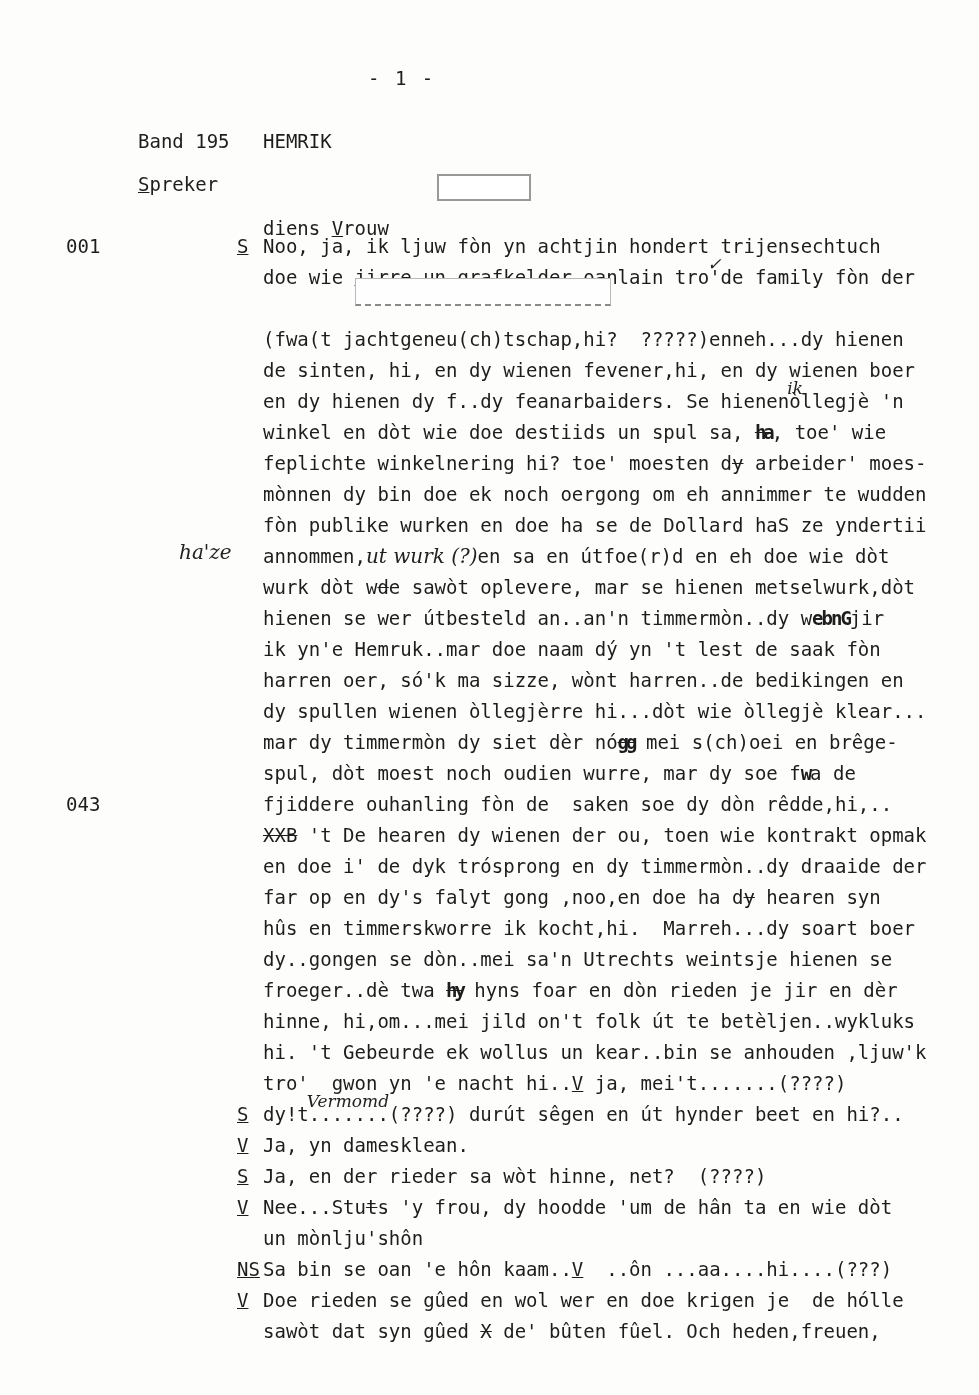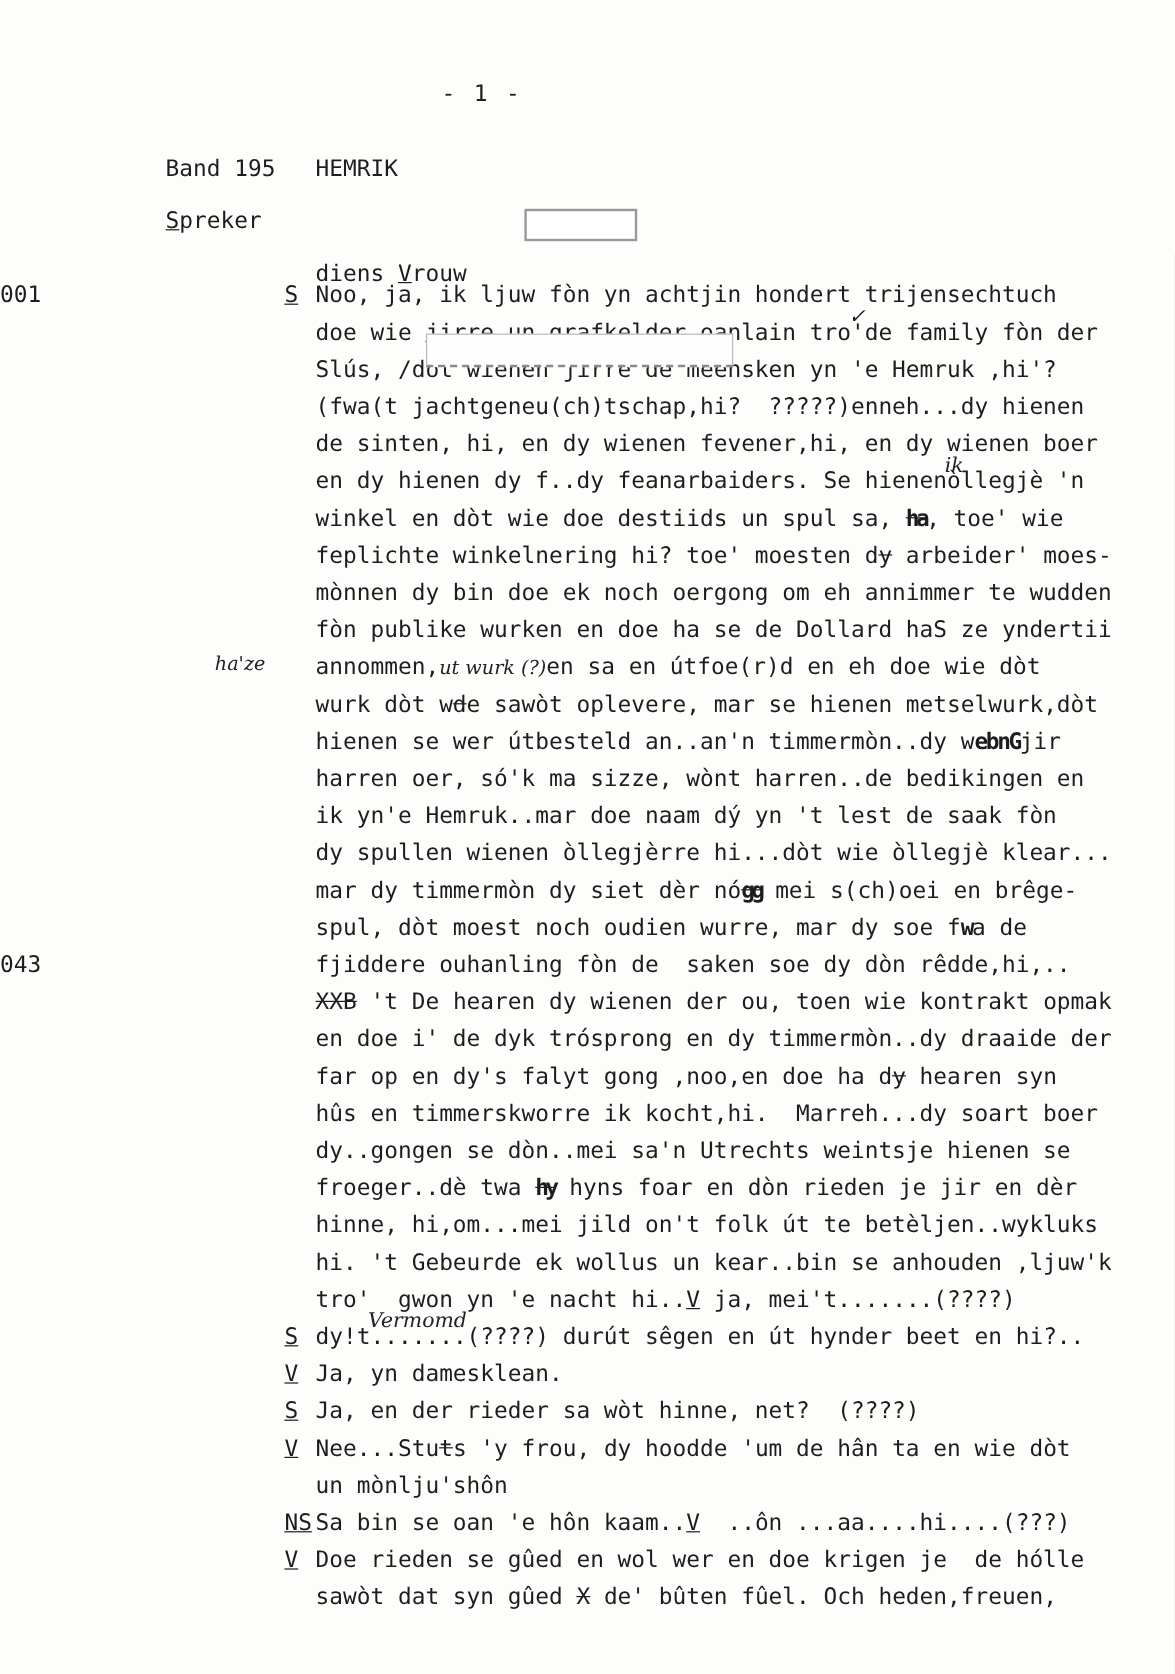--- a/index.html
+++ b/index.html
@@ -25,33 +25,33 @@
   .initial{text-decoration:underline;}
   .name-box{
     position:absolute;left:437px;top:5px;
     width:94px;height:27px;
     background:#fff;border:2px solid #999;
     box-sizing:border-box;
   }
   
   .transcript{position:absolute;top:231px;left:0;width:979px;}
   .row{display:flex;height:31px;white-space:pre;}
-  .margincol{width:175px;box-sizing:border-box;flex:none;}
+  .margincol{width:175px;box-sizing:border-box;padding-left:66px;flex:none;}
   .spkcol{width:88px;flex:none;position:relative;}
   .spklbl{position:absolute;left:62px;text-decoration:underline;}
   .note{position:absolute;left:4px;top:-4px;}
   .txt{flex:1;position:relative;white-space:pre;}
   
   .ul{text-decoration:underline;margin-top:32px;}
   .st{text-decoration:line-through;}
   .scr{text-decoration:line-through;font-weight:bold;letter-spacing:-3px;margin-top:12px;}
   .bo{font-weight:bold;letter-spacing:-2px;}
   .hand,.note,.ah{
     font-family:"DejaVu Serif","Liberation Serif",serif;
-    font-style:italic;font-size:16px;color:#222;
+    font-style:italic;font-size:20px;color:#222;
   }
   .ah{
     display:inline-block;width:0;overflow:visible;
     white-space:nowrap;
     transform:translate(-2px,-14px);
     font-size:17px;
   }
   .wo{
     position:absolute;left:92px;top:-15px;
     width:254px;height:25px;
@@ -75,33 +75,33 @@
 
   <div class="spreker-row">
     <span class="spreker-label"><span class="initial">S</span><span>preker</span></span>
     <span class="spreker-value"><span>diens </span><span class="initial">V</span><span>rouw</span></span>
     <span class="name-box"></span>
   </div>
 
   <div class="transcript">
       <div class="row"><span class="margincol">001</span><span class="spkcol"><span class="spklbl">S</span></span><span class="txt"><span>Noo, ja, ik ljuw fòn yn achtjin hondert trijensechtuch</span></span></div>
       <div class="row"><span class="margincol"></span><span class="spkcol"></span><span class="txt"><span>doe wie </span><span class="ul">jirre,un grafkelder</span><span> oanlain tro</span><span class="ah">✓</span><span>'de family fòn der</span></span></div>
-      <div class="row"><span class="margincol"></span><span class="spkcol"></span><span class="txt"><span>Slús, /dòt wienen jirre de meensken yn 'e Hemruk ,hi'?</span><div class="wo"></div></span></div>
+      <div class="row"><span class="margincol"></span><span class="spkcol"></span><span class="txt"><div class="wo"></div></span></div>
       <div class="row"><span class="margincol"></span><span class="spkcol"></span><span class="txt"><span>(fwa(t jachtgeneu(ch)tschap,hi?  ?????)enneh...dy hienen</span></span></div>
       <div class="row"><span class="margincol"></span><span class="spkcol"></span><span class="txt"><span>de sinten, hi, en dy wienen fevener,hi, en dy wienen boer</span></span></div>
       <div class="row"><span class="margincol"></span><span class="spkcol"></span><span class="txt"><span>en dy hienen dy f..dy feanarbaiders. Se hienen</span><span class="ah">ik</span><span>òllegjè 'n</span></span></div>
       <div class="row"><span class="margincol"></span><span class="spkcol"></span><span class="txt"><span>winkel en dòt wie doe destiids un spul sa, </span><span class="scr">ha</span><span>, toe' wie</span></span></div>
       <div class="row"><span class="margincol"></span><span class="spkcol"></span><span class="txt"><span>feplichte winkelnering hi? toe' moesten d</span><span class="st">y</span><span> arbeider' moes-</span></span></div>
       <div class="row"><span class="margincol"></span><span class="spkcol"></span><span class="txt"><span>mònnen dy bin doe ek noch oergong om eh annimmer te wudden</span></span></div>
       <div class="row"><span class="margincol"></span><span class="spkcol"></span><span class="txt"><span>fòn publike wurken en doe ha se de Dollard haS ze yndertii</span></span></div>
       <div class="row"><span class="margincol"></span><span class="spkcol"><span class="note">ha'ze</span></span><span class="txt"><span>annommen,</span><span class="hand">ut wurk (?)</span><span>en sa en útfoe(r)d en eh doe wie dòt</span></span></div>
       <div class="row"><span class="margincol"></span><span class="spkcol"></span><span class="txt"><span>wurk dòt w</span><span class="st">d</span><span>e sawòt oplevere, mar se hienen metselwurk,dòt</span></span></div>
       <div class="row"><span class="margincol"></span><span class="spkcol"></span><span class="txt"><span>hienen se wer útbesteld an..an'n timmermòn..dy w</span><span class="bo">ebnG</span><span>jir</span></span></div>
+      <div class="row"><span class="margincol"></span><span class="spkcol"></span><span class="txt"><span>ik yn'e Hemruk..mar doe naam dý yn 't lest de saak fòn</span></span></div>
       <div class="row"><span class="margincol"></span><span class="spkcol"></span><span class="txt"><span>harren oer, só'k ma sizze, wònt harren..de bedikingen en</span></span></div>
-      <div class="row"><span class="margincol"></span><span class="spkcol"></span><span class="txt"><span>ik yn'e Hemruk..mar doe naam dý yn 't lest de saak fòn</span></span></div>
       <div class="row"><span class="margincol"></span><span class="spkcol"></span><span class="txt"><span>dy spullen wienen òllegjèrre hi...dòt wie òllegjè klear...</span></span></div>
       <div class="row"><span class="margincol"></span><span class="spkcol"></span><span class="txt"><span>mar dy timmermòn dy siet dèr nó</span><span class="scr">gg</span><span> mei s(ch)oei en brêge-</span></span></div>
       <div class="row"><span class="margincol"></span><span class="spkcol"></span><span class="txt"><span>spul, dòt moest noch oudien wurre, mar dy soe f</span><span class="bo">w</span><span>a de</span></span></div>
       <div class="row"><span class="margincol">043</span><span class="spkcol"></span><span class="txt"><span>fjiddere ouhanling fòn de  saken soe dy dòn rêdde,hi,..</span></span></div>
       <div class="row"><span class="margincol"></span><span class="spkcol"></span><span class="txt"><span class="st">XXB</span><span> 't De hearen dy wienen der ou, toen wie kontrakt opmak</span></span></div>
       <div class="row"><span class="margincol"></span><span class="spkcol"></span><span class="txt"><span>en doe i' de dyk trósprong en dy timmermòn..dy draaide der</span></span></div>
       <div class="row"><span class="margincol"></span><span class="spkcol"></span><span class="txt"><span>far op en dy's falyt gong ,noo,en doe ha d</span><span class="st">y</span><span> hearen syn</span></span></div>
       <div class="row"><span class="margincol"></span><span class="spkcol"></span><span class="txt"><span>hûs en timmerskworre ik kocht,hi.  Marreh...dy soart boer</span></span></div>
       <div class="row"><span class="margincol"></span><span class="spkcol"></span><span class="txt"><span>dy..gongen se dòn..mei sa'n Utrechts weintsje hienen se</span></span></div>
       <div class="row"><span class="margincol"></span><span class="spkcol"></span><span class="txt"><span>froeger..dè twa </span><span class="scr">hy</span><span> hyns foar en dòn rieden je jir en dèr</span></span></div>

